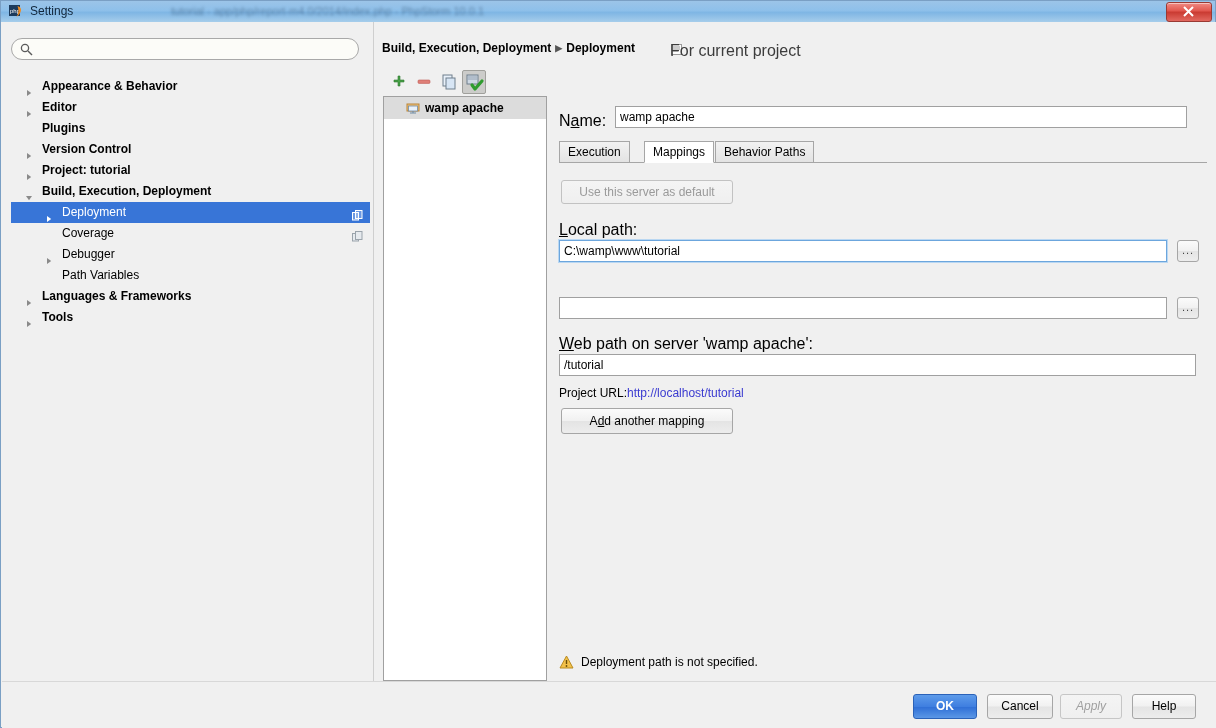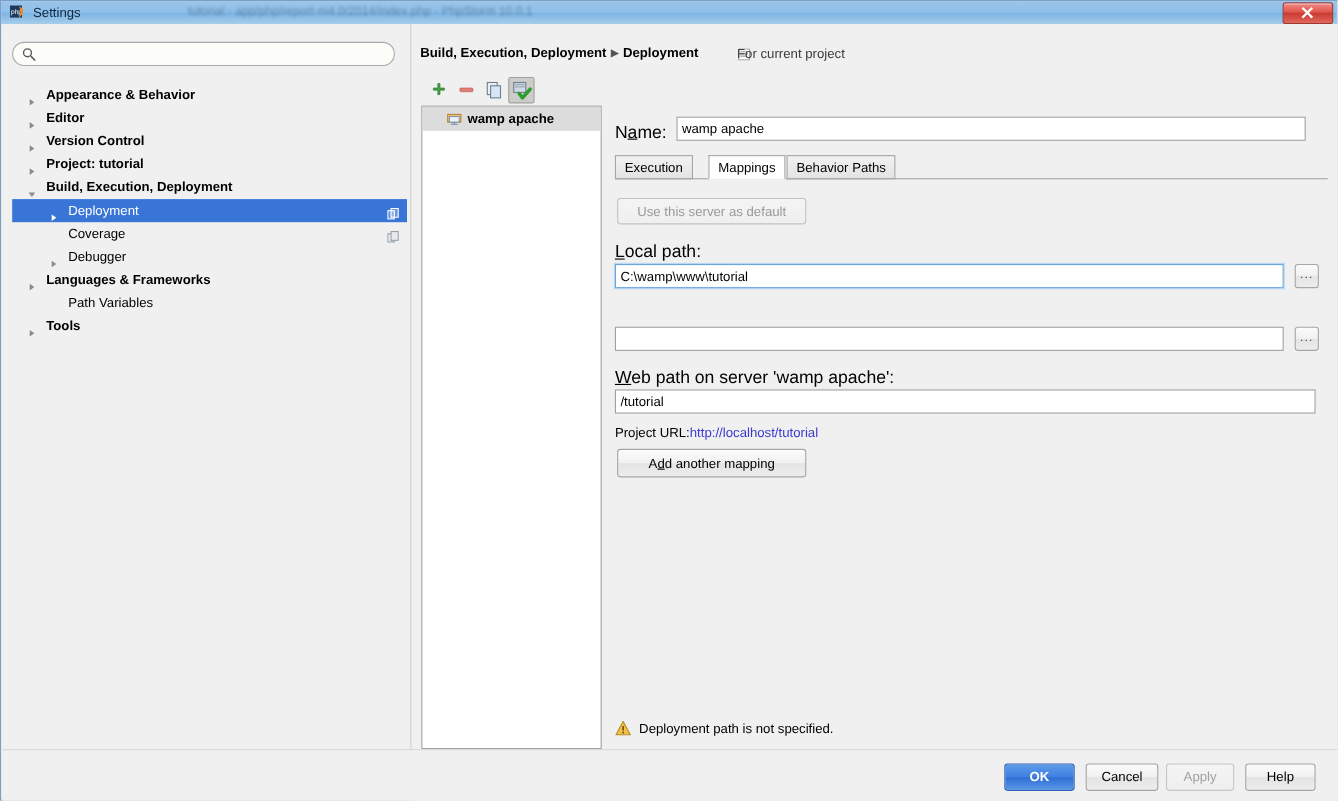--- a/index.html
+++ b/index.html
@@ -170,21 +170,21 @@
   #breadcrumb .sep {
     display: inline-block;
     margin: 0 4px;
     color: #555;
     font-size: 9px;
     vertical-align: 1px;
   }
   #scope-note {
     position: absolute;
     left: 296px; top: 20px;
-    font-size: 12px;
+    font-size: 16px;
     font-weight: normal;
     color: #3c3c3c;
     white-space: nowrap;
   }
   #scope-icon { position: absolute; left: 297px; top: 22px; }
 
   
   #list-toolbar {
     position: absolute;
     left: 9px; top: 48px;
@@ -418,20 +418,23 @@
               </svg></span>
             <span class="tree-label">Appearance &amp; Behavior</span>
           </div>
           <div class="tree-row lvl0">
             <span class="tree-arrow"><svg width="8" height="8" viewBox="0 0 8 8">
                 <path d="M2 1 L6.2 4 L2 7 Z" fill="#8a8a8a"></path>
               </svg></span>
             <span class="tree-label">Editor</span>
           </div>
           <div class="tree-row lvl0">
+            <span class="tree-label">Plugins</span>
+          </div>
+          <div class="tree-row lvl0">
             <span class="tree-arrow"><svg width="8" height="8" viewBox="0 0 8 8">
                 <path d="M2 1 L6.2 4 L2 7 Z" fill="#8a8a8a"></path>
               </svg></span>
             <span class="tree-label">Version Control</span>
           </div>
           <div class="tree-row lvl0">
             <span class="tree-arrow"><svg width="8" height="8" viewBox="0 0 8 8">
                 <path d="M2 1 L6.2 4 L2 7 Z" fill="#8a8a8a"></path>
               </svg></span>
             <span class="tree-label">Project: tutorial</span>
@@ -458,28 +461,28 @@
                 <rect x="0.5" y="2.5" width="6" height="7.5" fill="#e6eaee" stroke="#9aa3ab" stroke-width="1"></rect>
                 <rect x="3.5" y="0.5" width="6.5" height="8" fill="#e6eaee" stroke="#9aa3ab" stroke-width="1"></rect>
               </svg></span>
           </div>
           <div class="tree-row lvl1">
             <span class="tree-arrow"><svg width="8" height="8" viewBox="0 0 8 8">
                 <path d="M2 1 L6.2 4 L2 7 Z" fill="#8a8a8a"></path>
               </svg></span>
             <span class="tree-label">Debugger</span>
           </div>
-          <div class="tree-row lvl0">
-            <span class="tree-arrow"><svg width="8" height="8" viewBox="0 0 8 8">
-                <path d="M2 1 L6.2 4 L2 7 Z" fill="#8a8a8a"></path>
-              </svg></span>
-            <span class="tree-label">Languages &amp; Frameworks</span>
-          </div>
           <div class="tree-row lvl1">
             <span class="tree-label">Path Variables</span>
+          </div>
+          <div class="tree-row lvl0">
+            <span class="tree-arrow"><svg width="8" height="8" viewBox="0 0 8 8">
+                <path d="M2 1 L6.2 4 L2 7 Z" fill="#8a8a8a"></path>
+              </svg></span>
+            <span class="tree-label">Languages &amp; Frameworks</span>
           </div>
           <div class="tree-row lvl0">
             <span class="tree-arrow"><svg width="8" height="8" viewBox="0 0 8 8">
                 <path d="M2 1 L6.2 4 L2 7 Z" fill="#8a8a8a"></path>
               </svg></span>
             <span class="tree-label">Tools</span>
           </div>
         </div>
     </div>
 
@@ -582,17 +585,17 @@
             <circle cx="7.5" cy="11" r="0.9" fill="#6b4e08"></circle>
           </svg>
         </span>
         <span class="wtext">Deployment path is not specified.</span>
       </div>
     </div>
 
     <div id="footer">
       <div class="footer-btn default" style="left:911px; width:64px;">OK</div>
       <div class="footer-btn" style="left:985px; width:66px;">Cancel</div>
-      <div class="footer-btn disabled" style="left:1058px; width:62px;">Apply</div>
+      <div class="footer-btn disabled" style="left:1058px; width:62px;font-style:italic;">Apply</div>
       <div class="footer-btn" style="left:1130px; width:64px;">Help</div>
     </div>
   </div>
 </div>
 
 </body></html>

